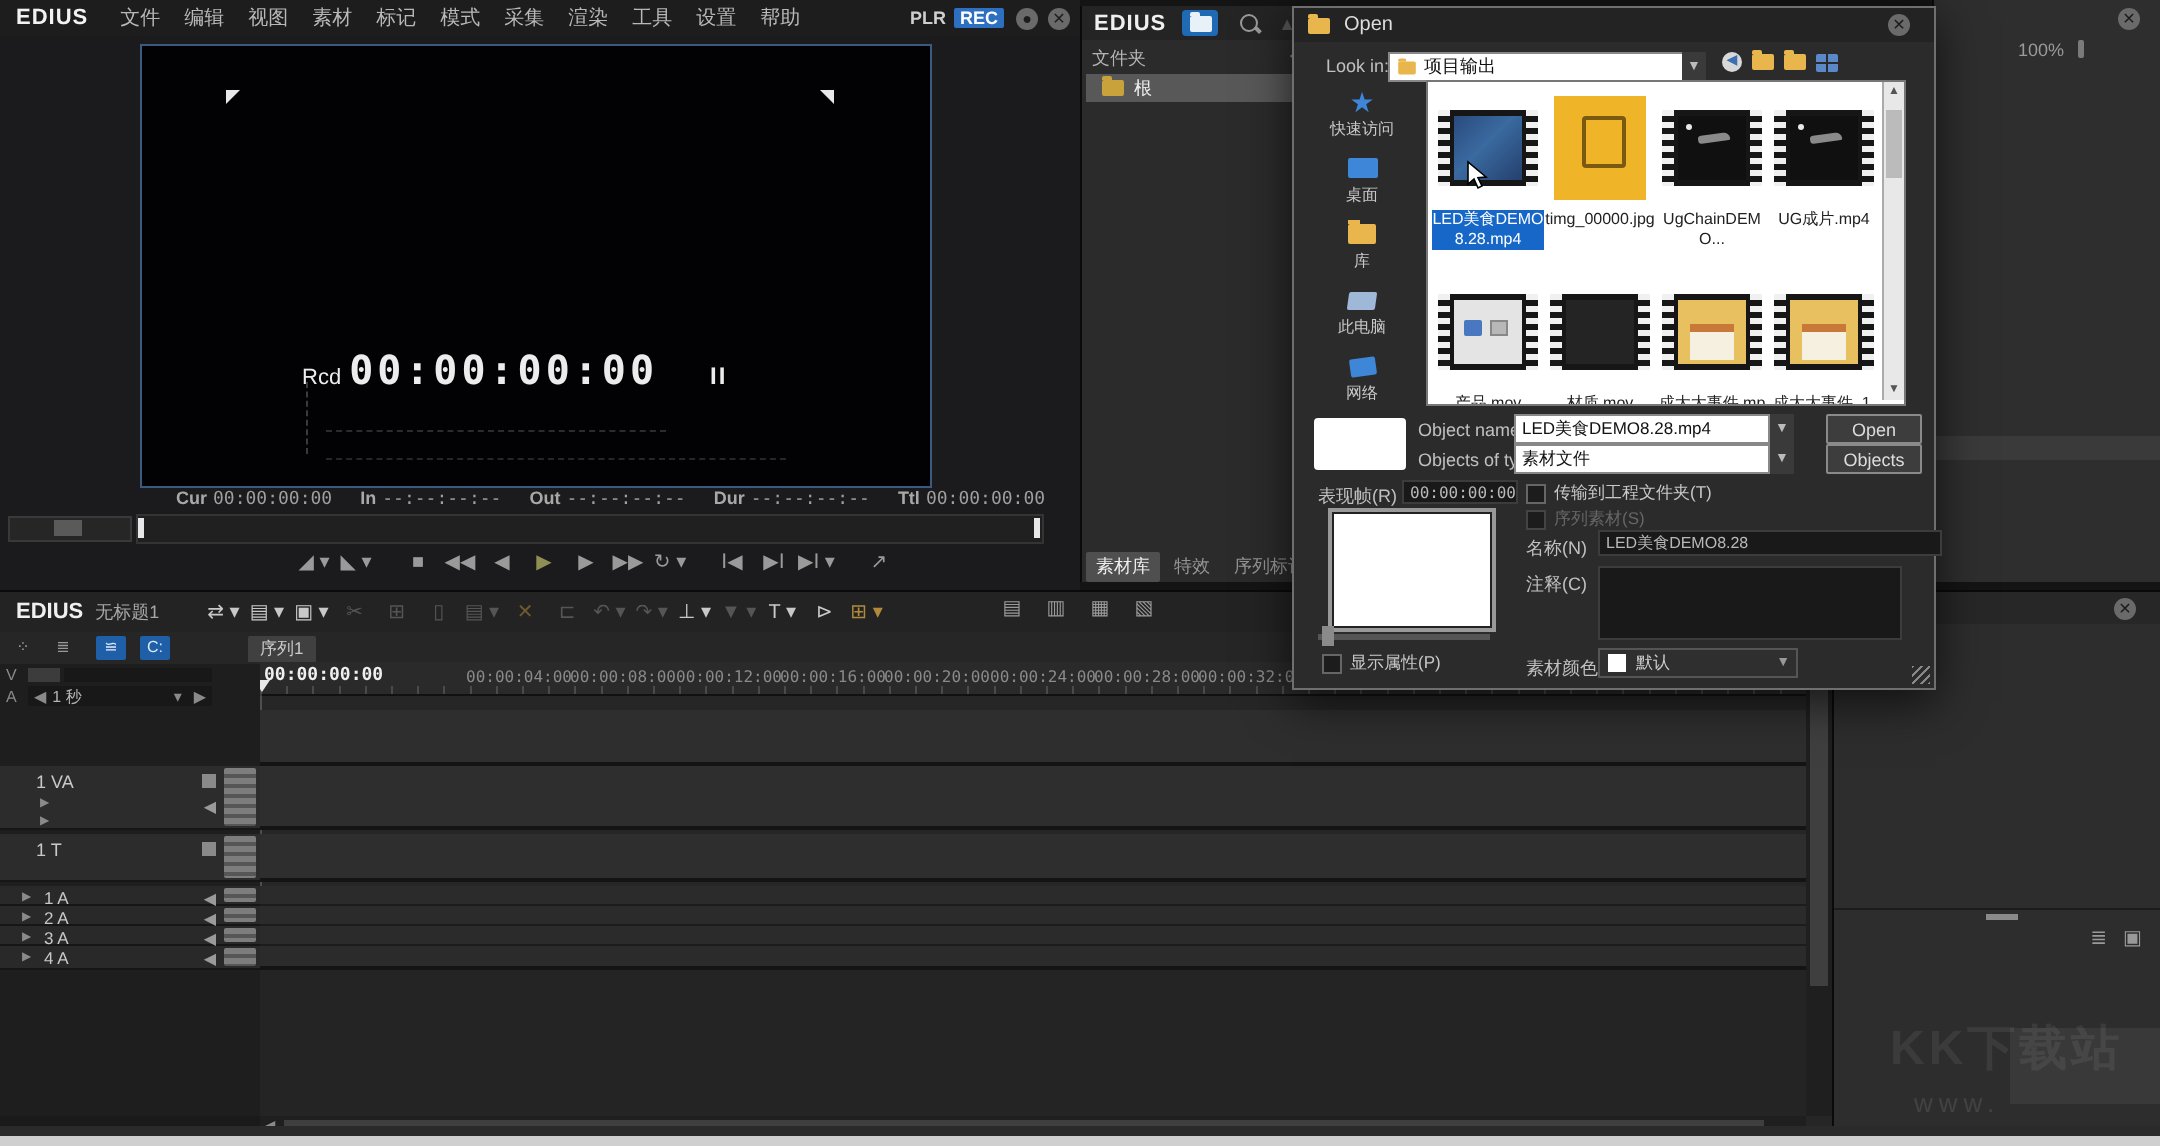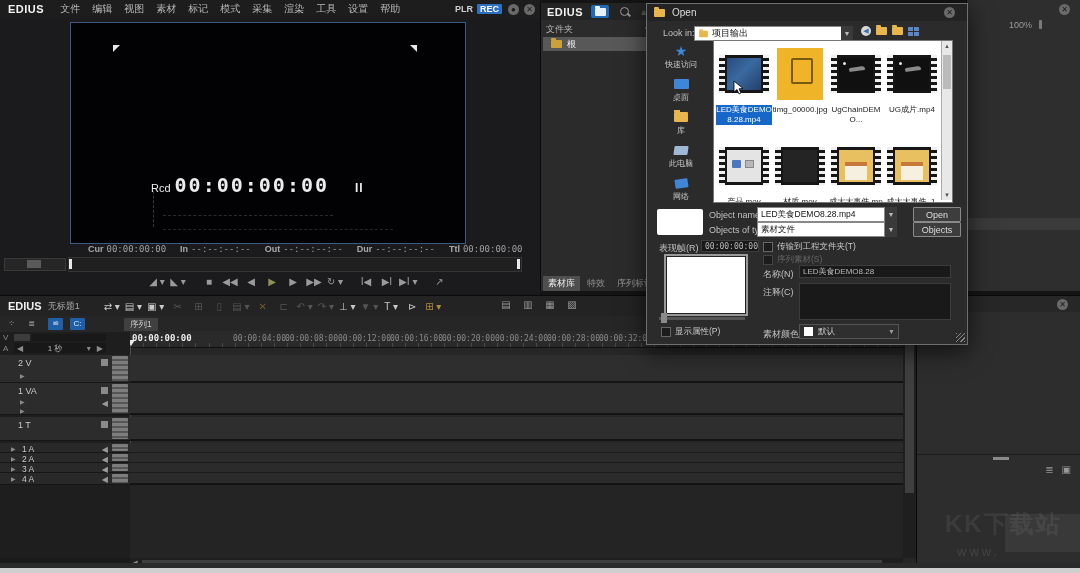--- a/index.html
+++ b/index.html
@@ -107,21 +107,21 @@
   .phtri{position:absolute;left:127px;top:44px;width:0;height:0;border-left:4px solid transparent;border-right:4px solid transparent;border-top:6px solid #e8e8e8;}
   .phline{position:absolute;left:130px;top:51px;width:1px;height:210px;background:rgba(200,200,200,.25);}
 
   .thdr{position:absolute;left:0;top:36px;width:130px;height:226px;background:#1e1e1e;}
   .varow{position:absolute;left:0;width:130px;height:11px;font-size:8px;color:#8a8a8a;}
   .varow .tag{position:absolute;left:3px;top:1px;}
   .varow .bar1{position:absolute;left:14px;top:2px;width:16px;height:7px;background:#3c3c3c;}
   .varow .bar2{position:absolute;left:32px;top:2px;width:74px;height:7px;background:#181818;}
   .scale{position:absolute;left:14px;top:0;width:92px;height:10px;background:#181818;color:#b5b5b5;font-size:8px;display:flex;align-items:center;}
   .scale .arr{color:#8a8a8a;padding:0 3px;}
-  .scale .val{flex:1;text-align:center;}
+  .scale .val{flex:1;text-align:left;}
   .trow{position:absolute;left:0;width:130px;background:#2c2c2c;border-bottom:1px solid #161616;box-sizing:border-box;}
   .trow .tname{position:absolute;left:18px;top:3px;font-size:9px;color:#c8c8c8;}
   .trow .exp{position:absolute;left:20px;font-size:6px;color:#8a8a8a;}
   .trow .mute{position:absolute;right:22px;top:4px;width:7px;height:7px;background:#8a8a8a;}
   .trow .spk{position:absolute;right:22px;font-size:8px;color:#9a9a9a;}
   .patch{position:absolute;right:2px;top:1px;bottom:1px;width:16px;background:#7d7d7d;
          background-image:repeating-linear-gradient(to bottom,transparent 0 3px,#565656 3px 5px);border-radius:1px;}
   .arow{background:#292929;}
   .arow .tname{left:22px;top:1px;font-size:8.5px;}
   .arow .exp{left:11px;top:2px;}
@@ -396,26 +396,20 @@
       <div class="varow" style="top:11px">
         <span class="tag">A</span>
         <span class="scale">
           <span class="arr">◀</span>
           <span class="val">1 秒</span>
           <span class="arr">▾</span>
           <span class="arr">▶</span>
         </span>
       </div>
 
-      <div class="trow" style="top:23px;height:28px">
-        <span class="tname">2 V</span>
-        <span class="mute"></span>
-        <span class="exp" style="top:17px">▶</span>
-        <span class="patch"></span>
-      </div>
       <div class="trow" style="top:51px;height:32px">
         <span class="tname">1 VA</span>
         <span class="mute"></span>
         <span class="exp" style="top:15px">▶</span>
         <span class="exp" style="top:24px">▶</span>
         <span class="spk" style="top:16px">◀</span>
         <span class="patch"></span>
       </div>
       <div class="trow" style="top:85px;height:24px">
         <span class="tname">1 T</span>
@@ -630,21 +624,21 @@
 
     <span class="chk" style="left:116px;top:237px">
       <span class="box"></span>
         <span>传输到工程文件夹(T)</span>
     </span>
     <span class="chk gray" style="left:116px;top:250px">
       <span class="box"></span>
         <span>序列素材(S)</span>
     </span>
     <span class="drow" style="left:116px;top:264px">名称(N)</span>
-    <span class="darkfield" style="left:152px;top:261px;width:152px;height:13px">LED美食DEMO8.28</span>
+    <span class="darkfield" style="left:152px;top:261px;width:172px;height:13px">LED美食DEMO8.28</span>
     <span class="drow" style="left:116px;top:282px">注释(C)</span>
     <span class="darkfield" style="left:152px;top:279px;width:152px;height:37px"></span>
     <span class="drow" style="left:116px;top:324px">素材颜色(L)</span>
     <span class="colorcombo">
       <span class="sw"></span>
       <span class="cval">默认</span>
       <span class="ca">▼</span>
     </span>
     <div class="grip"></div>
   </div>

